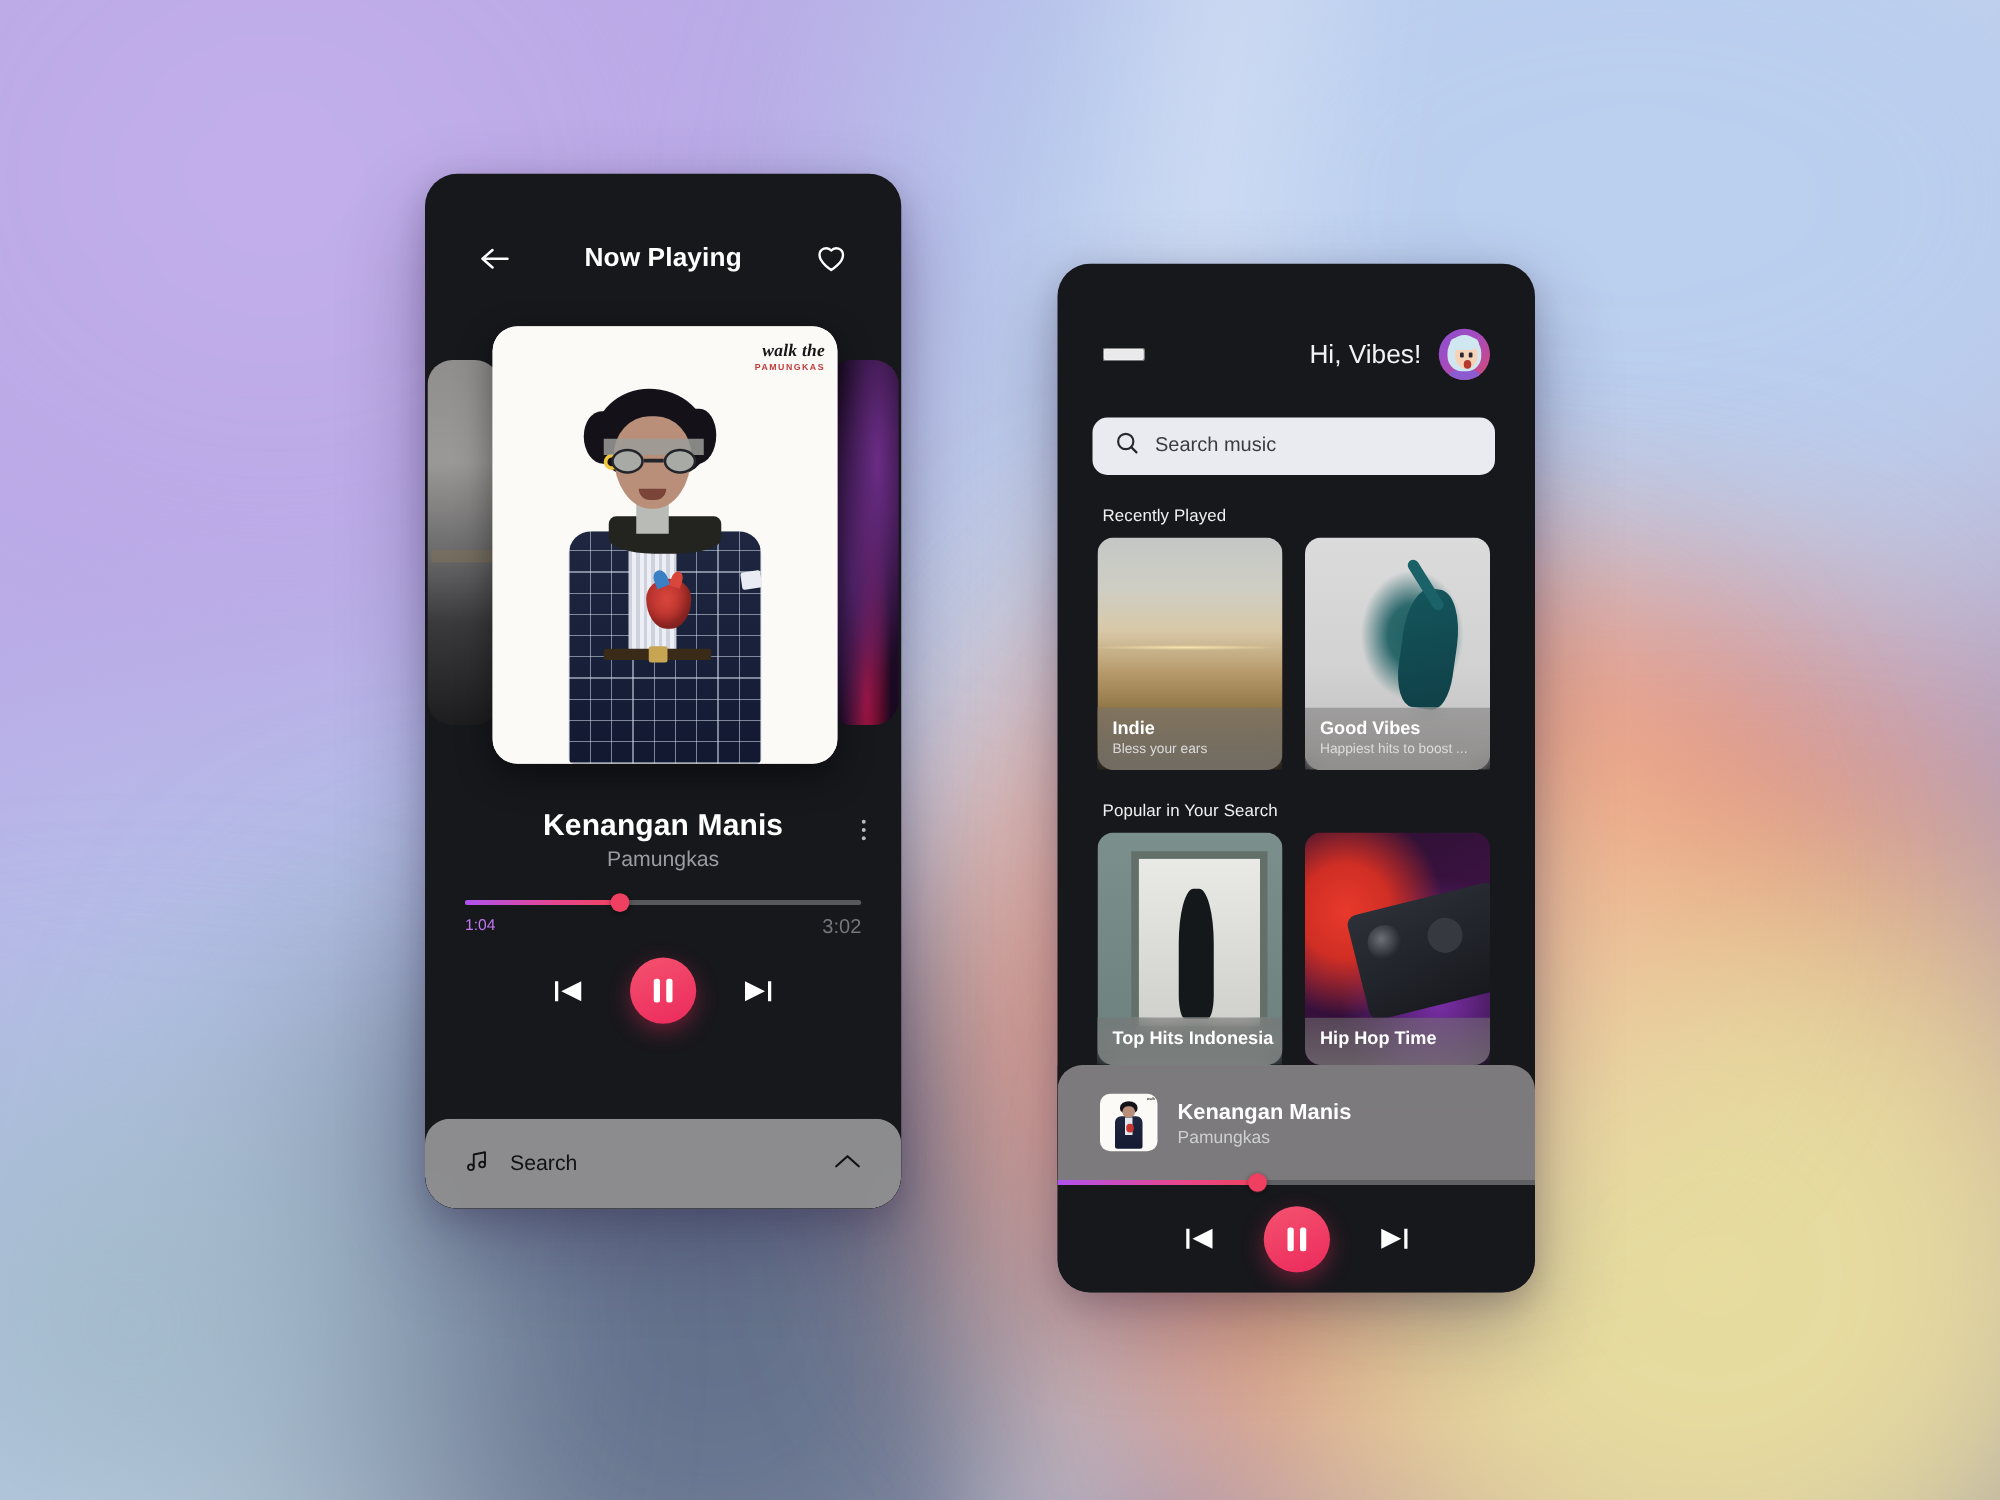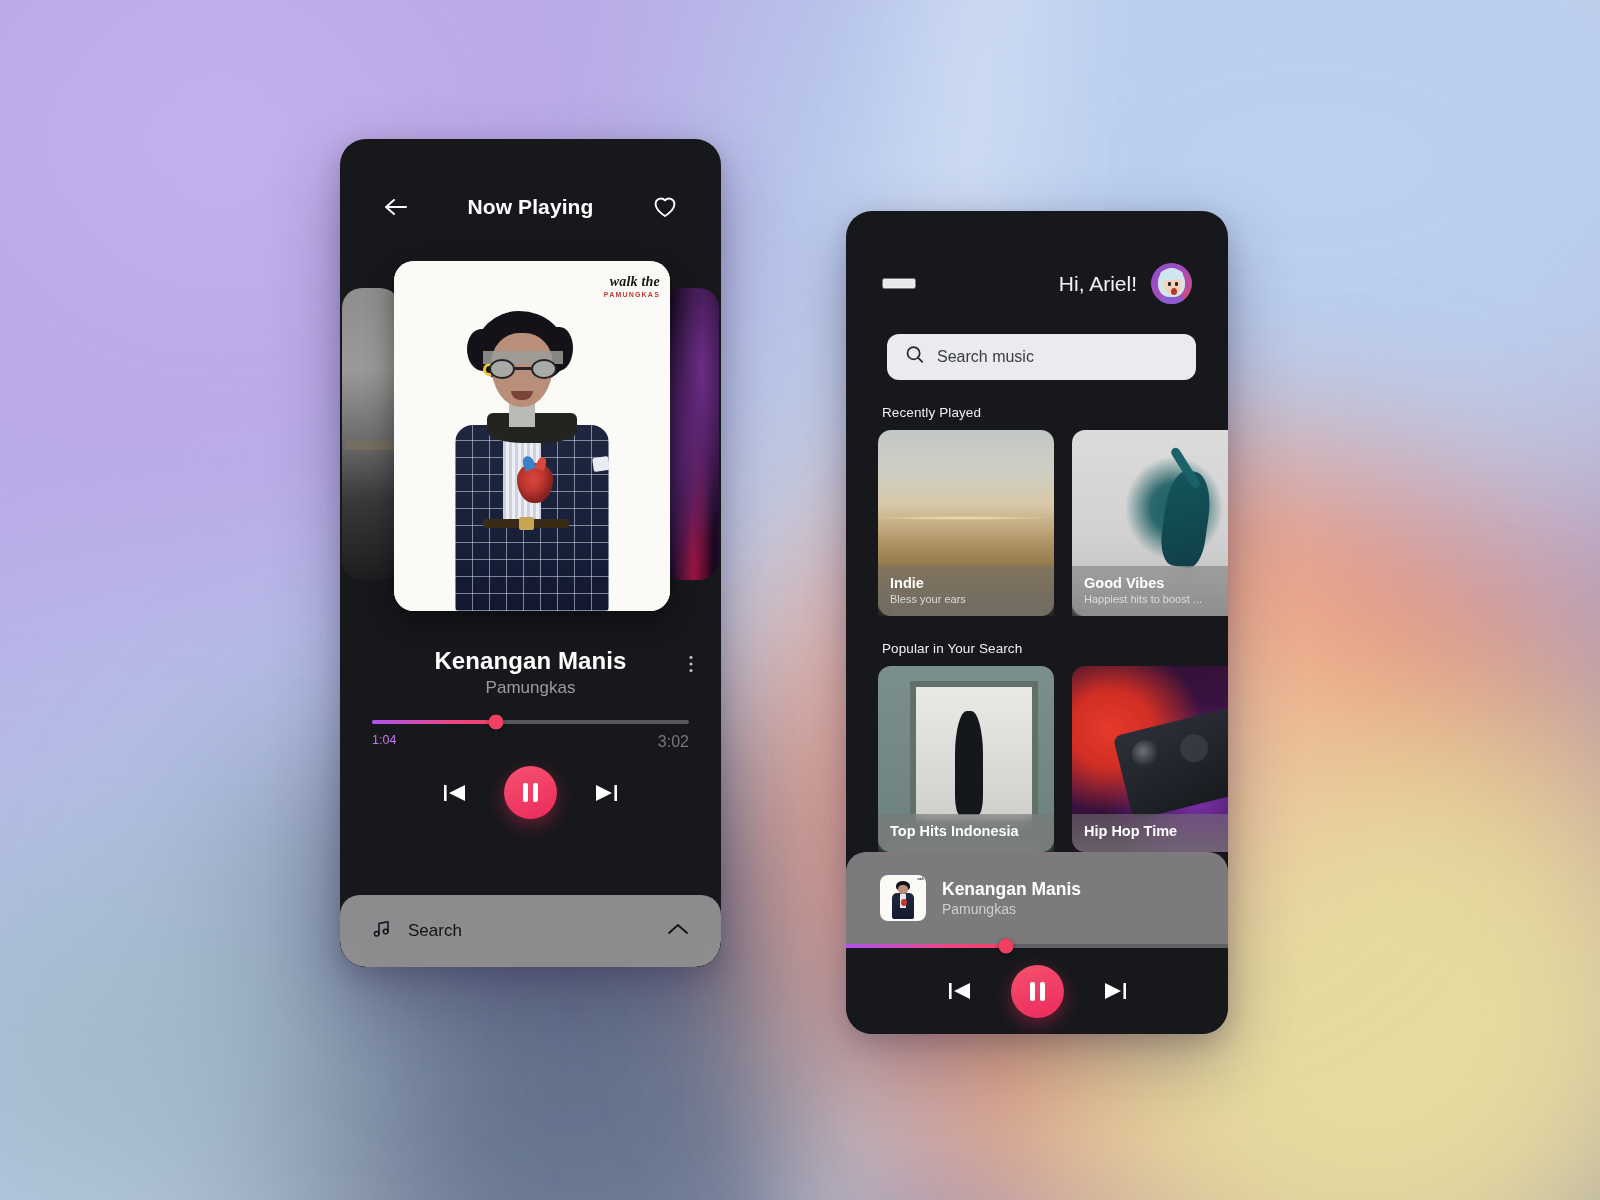--- a/index.html
+++ b/index.html
@@ -204,33 +204,33 @@
   }
   .av-hair{position:absolute;left:7px;top:5px;width:27px;height:29px;background:#cfe7f0;border-radius:50% 50% 42% 42%;}
   .av-face{position:absolute;left:13px;top:11px;width:18px;height:21px;background:#f6d2b8;border-radius:44% 44% 50% 50%;}
   .av-fringe{position:absolute;left:9px;top:6px;width:23px;height:11px;background:#cfe7f0;border-radius:50% 50% 40% 40%;}
   .av-eye{position:absolute;top:19px;width:2.5px;height:3.5px;background:#2a2730;border-radius:1px;}
   .av-eye.l{left:17px;} .av-eye.r{left:24px;}
   .av-mouth{position:absolute;left:20px;top:25px;width:6px;height:7px;background:#b5392f;border-radius:50%;}
   .av-body{position:absolute;left:8px;bottom:-2px;width:25px;height:11px;background:#8d5bd0;border-radius:50% 50% 0 0;}
 
   .search-box {
-    margin:30px 32px 0 41px; height:46px; background:#e9ebf0; border-radius:12px;
+    margin:30px 32px 0 28px; height:46px; background:#e9ebf0; border-radius:12px;
     display:flex; align-items:center; gap:12px; padding:0 18px; cursor:text;
   }
   .search-input {
     border:none; outline:none; background:transparent; font-family:inherit;
     font-size:16px; color:#26272b; width:100%;
   }
   .search-input::placeholder { color:#3b3c41; }
 
   .sec-title { color:#f0f0f2; font-size:13.5px; font-weight:400; margin:25px 0 10px 36px; letter-spacing:.1px; }
   .card-row { display:flex; gap:18px; padding:0 32px; }
   .card {
-    position:relative; width:176px; height:186px; border-radius:13px; overflow:hidden;
+    position:relative; width:148px; height:186px; border-radius:13px; overflow:hidden;
     cursor:pointer; flex:none;
   }
   .card-img { position:absolute; inset:0; }
   .card-cap {
     position:absolute; left:0; right:0; bottom:0; padding:9px 12px 11px 12px;
     background:linear-gradient(180deg, rgba(120,118,118,.52) 0%, rgba(128,126,124,.72) 100%);
     backdrop-filter:blur(7px);
   }
   .card-name { color:#fff; font-size:14.5px; font-weight:600; white-space:nowrap; }
   .card-sub { color:#dcdcdc; font-size:11px; margin-top:2px; white-space:nowrap; overflow:hidden; }
@@ -461,21 +461,21 @@
 
   <div class="hm-top">
     <button class="burger">
       <span>
           <i></i>
           <i></i>
           <i></i>
         </span>
     </button>
     <div class="hm-greet-wrap">
-      <span class="hm-greet">Hi, Ariel!</span>
+      <span class="hm-greet">Hi, Vibes!</span>
       <div class="avatar">
         <span class="av-body"></span>
         <span class="av-hair"></span>
         <span class="av-face"></span>
         <span class="av-fringe"></span>
         <span class="av-eye l"></span>
         <span class="av-eye r"></span>
         <span class="av-mouth"></span>
       </div>
     </div>

